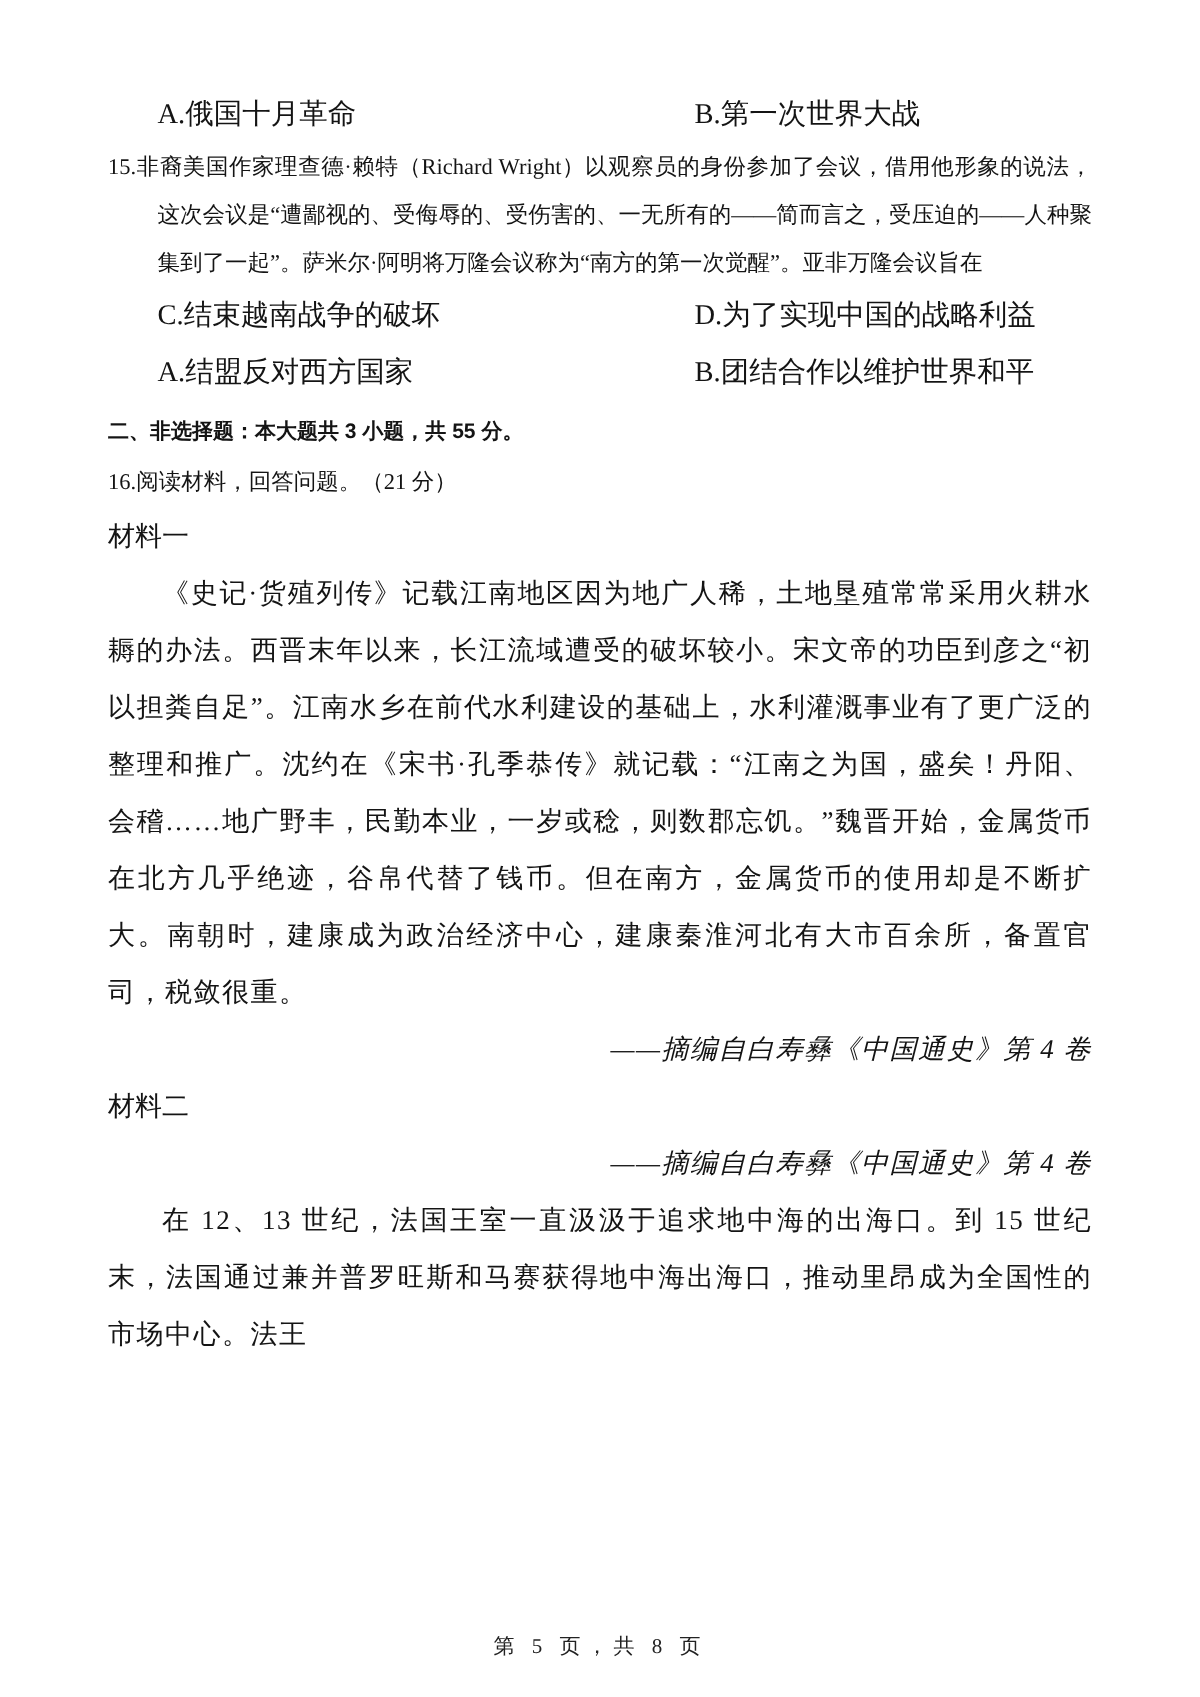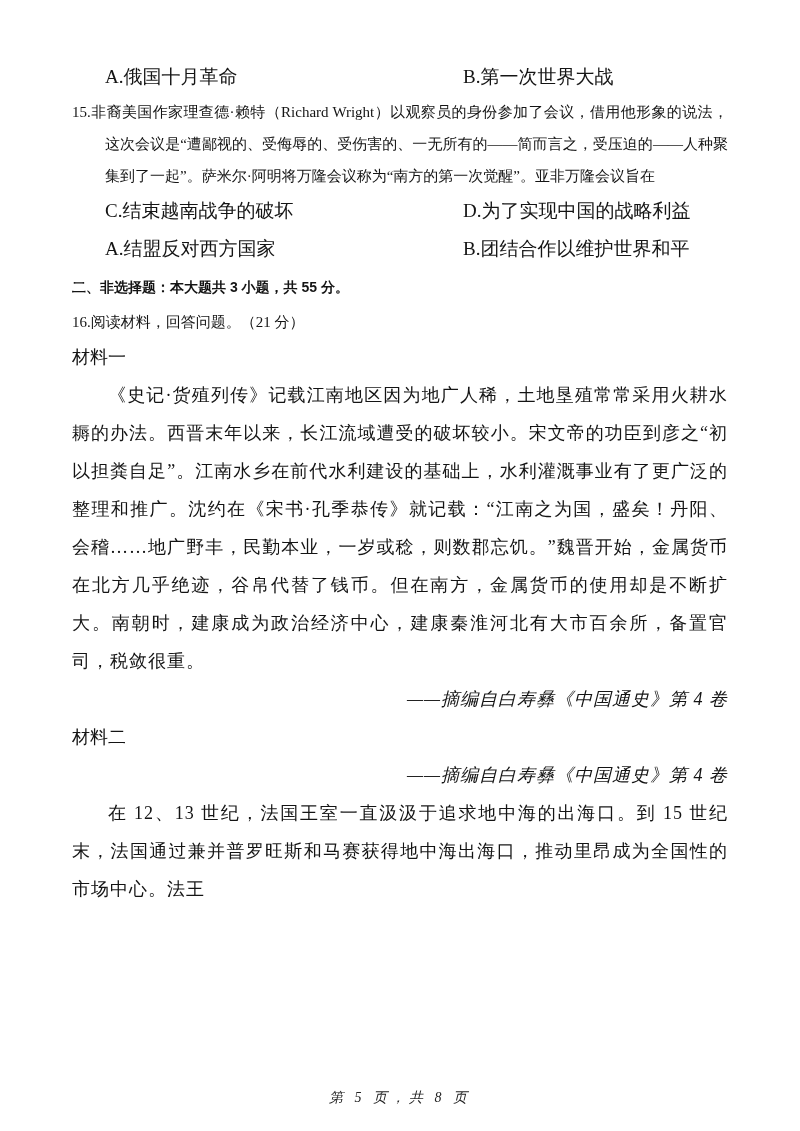--- a/index.html
+++ b/index.html
@@ -64,21 +64,20 @@
   }
   .page-footer {
     position: absolute;
     left: 0;
     bottom: 24px;
     width: 100%;
     text-align: center;
     font-size: 14px;
     letter-spacing: 4px;
     color: #222;
-    font-style: italic;
   }
 </style>
 </head>
 <body>
 
 <div class="content">
 
   <div class="opt-row">
     <span class="opt-left">A.俄国十月革命</span>
     <span class="opt-right">B.第一次世界大战</span>

